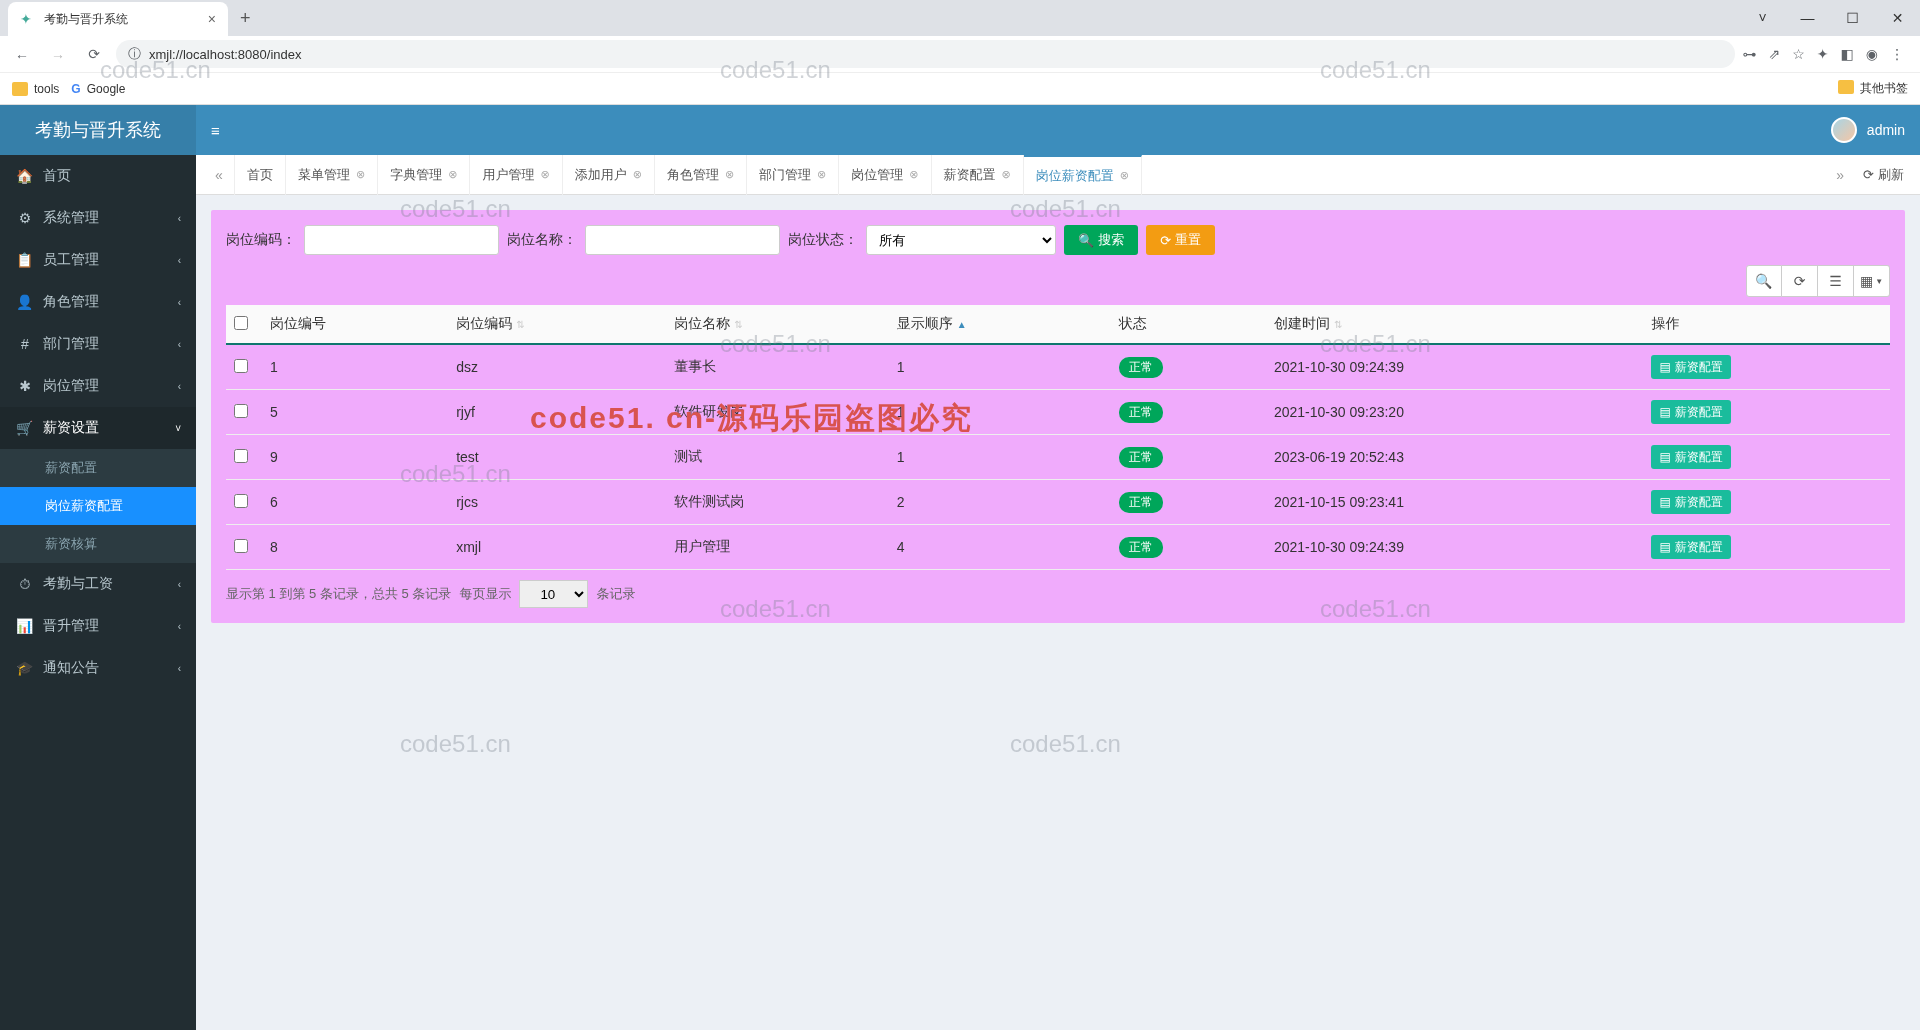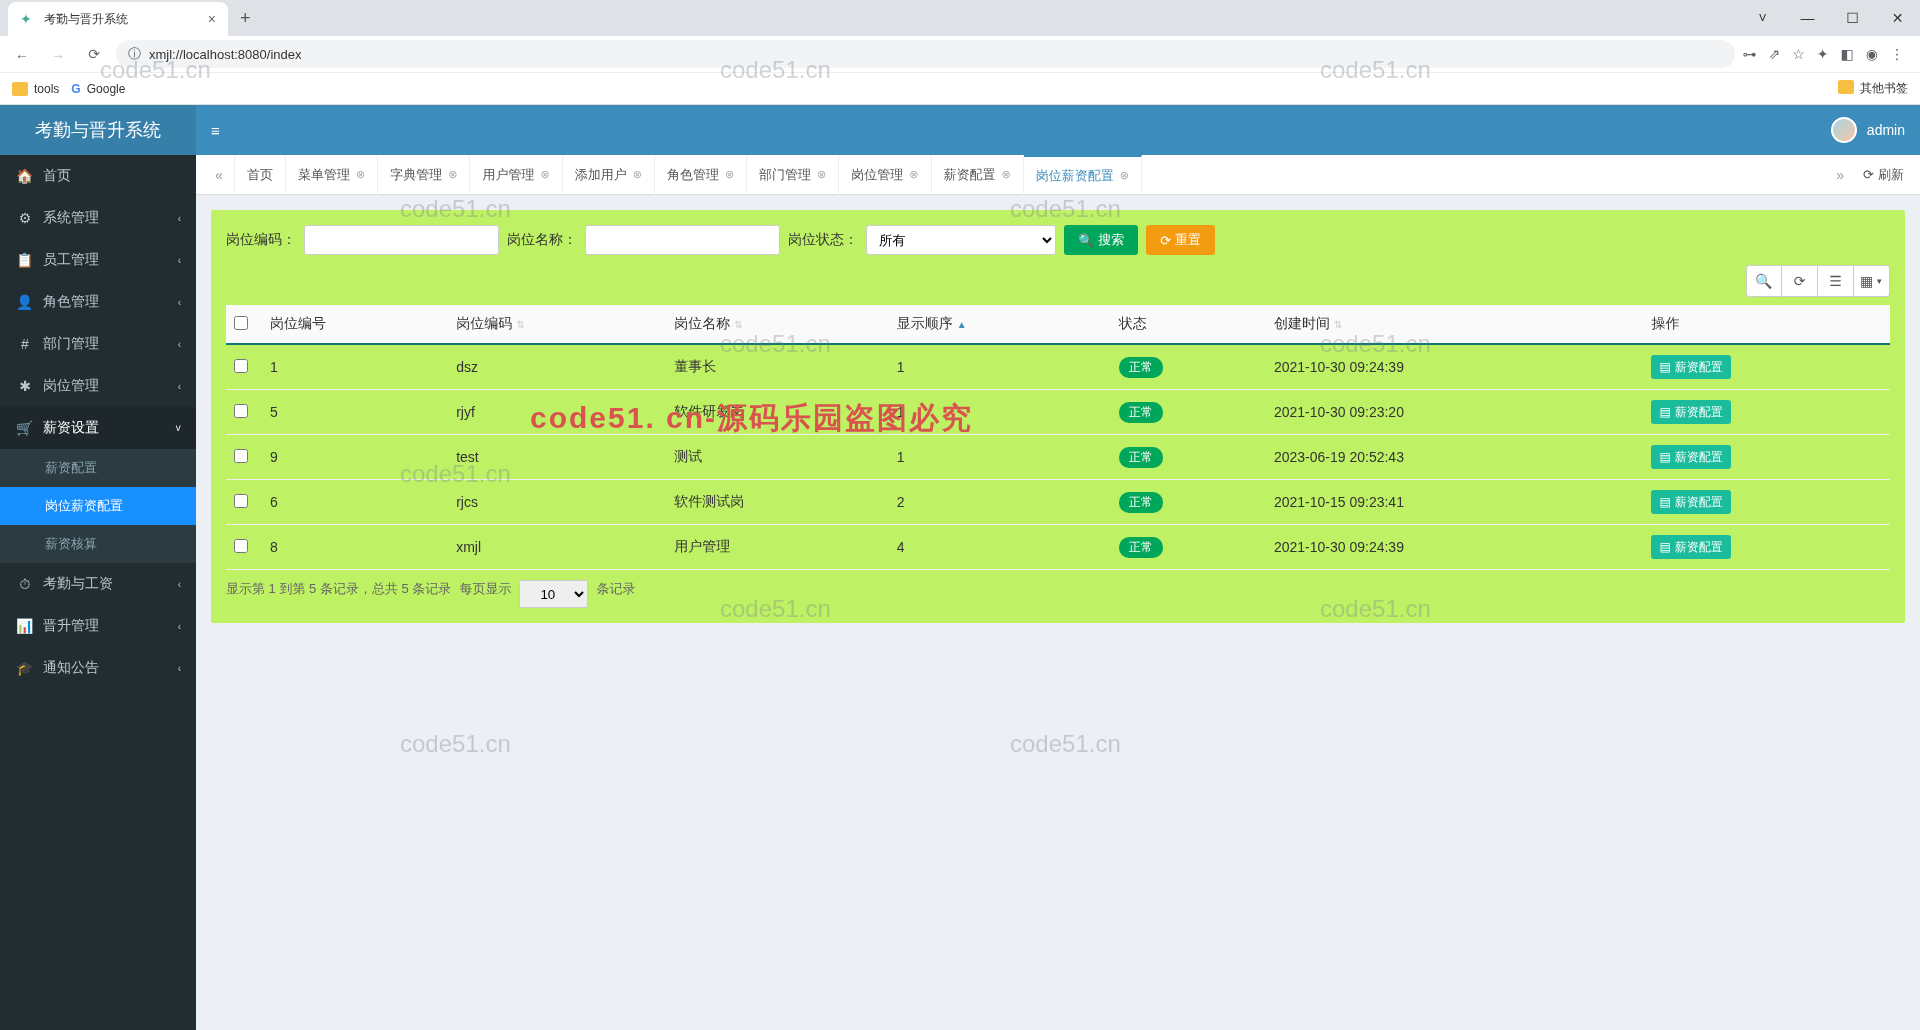--- a/index.html
+++ b/index.html
@@ -49,21 +49,21 @@
 .tabs-row { height: 40px; background: #fff; border-bottom: 1px solid #ddd; display: flex; align-items: center; padding: 0 8px; }
 .tabs-scroll { width: 30px; text-align: center; color: #999; cursor: pointer; }
 .tabs-list { display: flex; flex: 1; }
 .page-tab { display: flex; align-items: center; padding: 0 12px; height: 40px; border-right: 1px solid #eee; cursor: pointer; color: #555; font-size: 13px; gap: 6px; }
 .page-tab.first { border-left: 1px solid #eee; }
 .page-tab.active { color: #3c8dbc; border-top: 2px solid #3c8dbc; }
 .tab-x { color: #aaa; font-size: 11px; }
 .tabs-refresh { display: flex; align-items: center; gap: 4px; color: #555; cursor: pointer; font-size: 13px; padding: 0 8px; }
 
 .content { flex: 1; padding: 15px; overflow: auto; }
-.panel { background: #bef264; padding: 15px; border-radius: 2px; }
+.panel { background: #f0abfc; padding: 15px; border-radius: 2px; }
 .search-row { display: flex; align-items: center; gap: 8px; margin-bottom: 10px; flex-wrap: wrap; }
 .search-label { color: #333; }
 .search-input { height: 30px; width: 195px; border: 1px solid #ccc; border-radius: 3px; padding: 0 8px; }
 .search-select { height: 30px; width: 190px; border: 1px solid #ccc; border-radius: 3px; padding: 0 8px; background: #fff; }
 .btn { height: 30px; padding: 0 14px; border: none; border-radius: 3px; color: #fff; cursor: pointer; display: inline-flex; align-items: center; gap: 4px; font-size: 13px; }
 .btn-success { background: #00a65a; }
 .btn-warning { background: #f39c12; }
 .btn-sm-teal { background: #1abc9c; height: 24px; padding: 0 8px; font-size: 12px; border-radius: 3px; }
 
 .toolbar-row { display: flex; margin-bottom: 8px; }
@@ -77,21 +77,21 @@
 .data-table { width: 100%; border-collapse: collapse; }
 .data-table th { text-align: left; padding: 10px 8px; border-bottom: 2px solid #0f766e; color: #333; font-weight: normal; background: #fafafa; }
 .data-table td { padding: 10px 8px; border-bottom: 1px solid #eee; color: #333; }
 .sort-th { cursor: pointer; }
 .sort-indicator { color: #ccc; margin-left: 4px; font-size: 10px; }
 .sort-indicator.asc { color: #3c8dbc; }
 .badge { display: inline-block; padding: 2px 10px; border-radius: 10px; color: #fff; font-size: 12px; }
 .badge-ok { background: #00a65a; }
 .chk { width: 14px; height: 14px; }
 
-.pagination { margin-top: 10px; display: flex; align-items: flex-start; gap: 8px; font-size: 13px; color: #666; }
+.pagination { margin-top: 10px; display: flex; align-items: center; gap: 8px; font-size: 13px; color: #666; }
 .page-size { height: 28px; border: 1px solid #ccc; padding: 0 16px; }
 
 .footer { background: #fff; border-top: 1px solid #ddd; padding: 10px 15px; text-align: right; color: #666; font-size: 12px; }
 
 .watermark { position: absolute; color: rgba(120,130,140,0.35); font-size: 24px; pointer-events: none; z-index: 100; }
 .wm-red { color: #d9534f; font-size: 30px; font-weight: bold; letter-spacing: 2px; }
 </style>
 </head>
 <body>
 

